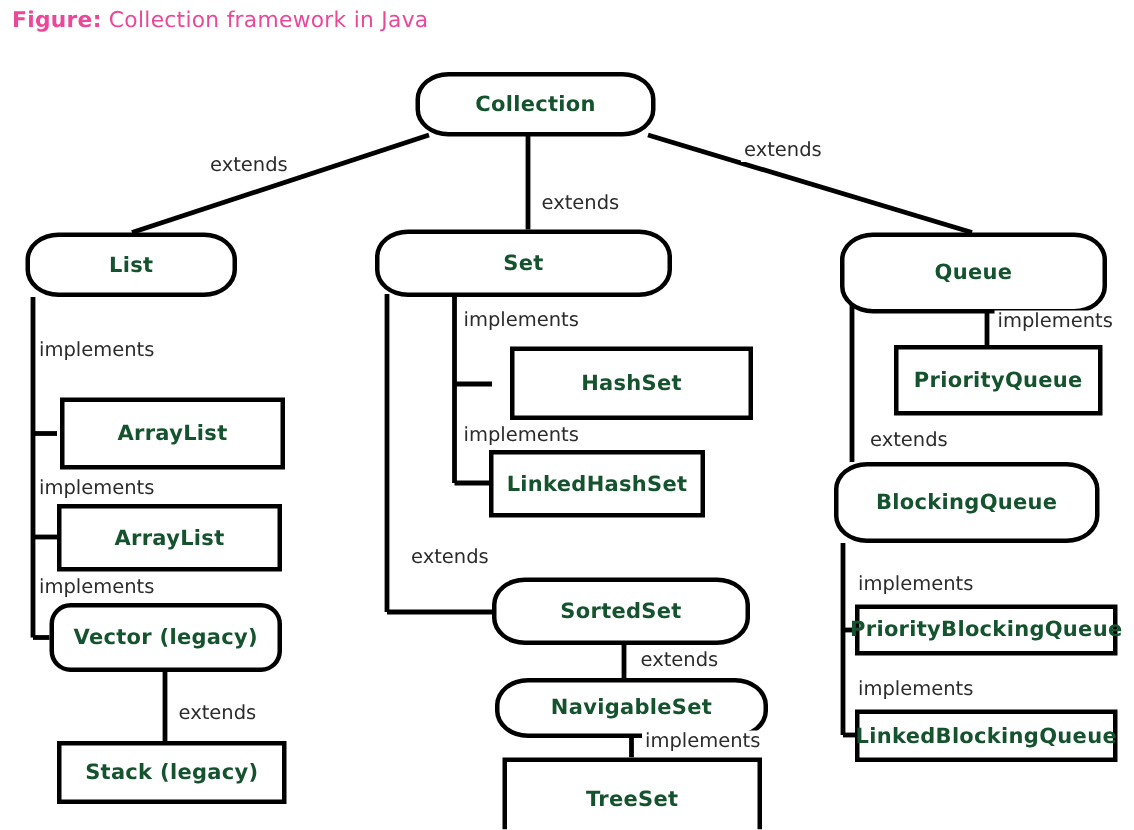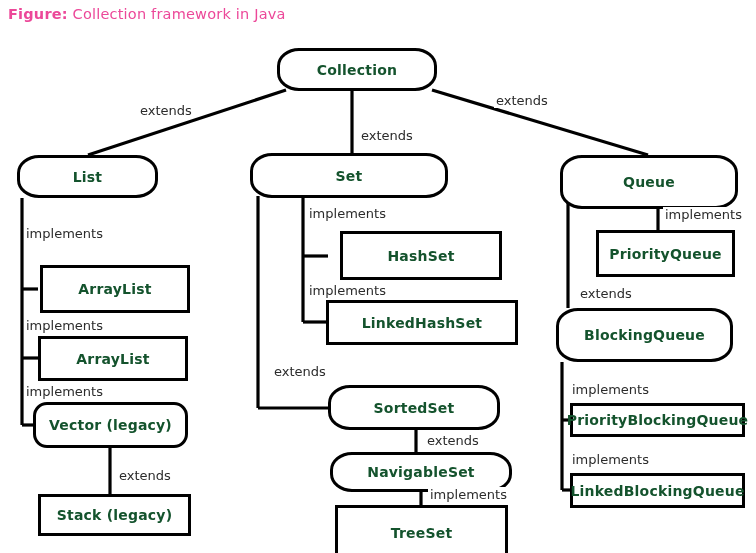--- a/index.html
+++ b/index.html
@@ -142,21 +142,21 @@
       </div>
       <div class="node sharp" style="left: 33px; top: 402px; width: 155px; height: 46px; border-radius: 14px;">
         <span>Vector (legacy)</span>
       </div>
       <div class="node sharp" style="left: 38px; top: 494px; width: 153px; height: 42px;">
         <span>Stack (legacy)</span>
       </div>
       <div class="node sharp" style="left: 328px; top: 231px; width: 162px; height: 49px; margin-left: 12px;">
         <span>HashSet</span>
       </div>
-      <div class="node sharp" style="left: 326px; top: 300px; width: 192px; height: 45px;">
+      <div class="node sharp" style="left: 326px; top: 300px; width: 144px; height: 45px;">
         <span>LinkedHashSet</span>
       </div>
       <div class="node round" style="left: 328px; top: 385px; width: 172px; height: 45px;">
         <span>SortedSet</span>
       </div>
       <div class="node round" style="left: 330px; top: 452px; width: 182px; height: 40px;">
         <span>NavigableSet</span>
       </div>
       <div class="node sharp" style="left: 335px; top: 505px; width: 173px; height: 56px;">
         <span>TreeSet</span>

